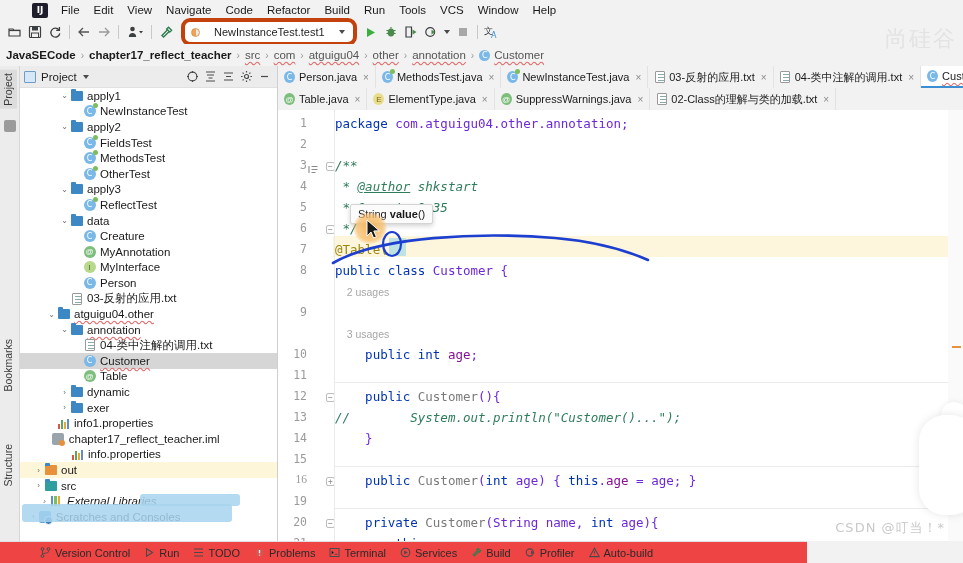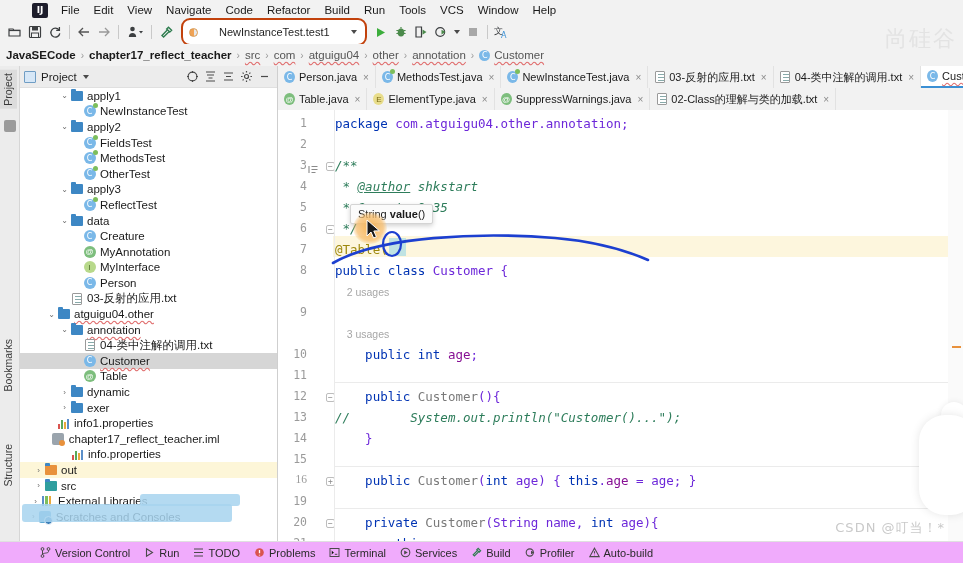--- a/index.html
+++ b/index.html
@@ -37,22 +37,22 @@
   .toolbar {
     position:absolute; left:0; top:20px; width:963px; height:24px;
     background:#f2f2f2; display:flex; align-items:center; padding-left:5px;
   }
   .tb-ico {
     width:20px; height:20px; display:flex; align-items:center; justify-content:center;
     cursor:default; border-radius:3px; color:#3c3f41;
   }
   .tb-sep { width:1px; height:14px; background:#c9c9c9; margin:0 4px; }
   .runcfg {
-    display:flex; align-items:center; gap:21px;
-    height:28px; border:2px solid #c2410c; border-radius:9px;
+    display:flex; align-items:center; gap:14px;
+    height:28px; border:4px solid #c2410c; border-radius:9px;
     background:#fff; padding:0 8px 0 6px; margin-left:5px; margin-right:4px;
     font-size:11px; white-space:nowrap;
   }
   .runcfg-ico { width:9px; height:9px; border-radius:50%;
     background:linear-gradient(90deg,#f0a254 50%, #e8e8e8 50%); border:1px solid #d99a52;}
   .caret { width:0;height:0;border-left:3.5px solid transparent;border-right:3.5px solid transparent;border-top:4px solid #4a4a4a; }
 
   
   .breadcrumb {
     position:absolute; left:0; top:44px; width:963px; height:22px;
@@ -181,22 +181,22 @@
 
   
   .scribble { position:absolute; pointer-events:none; z-index:45; }
 
   
   .rightbar { position:absolute; left:948px; top:110px; width:15px; height:431px; background:#fafafa; }
   .rtick { position:absolute; right:2px; width:9px; height:2px; }
 
   
   .statusbar {
-    position:absolute; left:0; top:541px; width:963px; height:22px;
-    background:#f0abfc; display:flex; align-items:center; padding-left:40px; gap:14px;
+    position:absolute; left:0; top:541px; width:807px; height:22px;
+    background:#ef4444; display:flex; align-items:center; padding-left:40px; gap:14px;
     font-size:11px; color:#2a2a2a; border-top:1px solid #e0e0e0;
   }
   .sb-item { display:flex; align-items:center; gap:4px; cursor:default; white-space:nowrap; }
 
   
   .wm-top {
     position:absolute; right:6px; top:24px; font-size:22px; color:#e3e3e3;
     font-family:"DejaVu Sans", sans-serif; letter-spacing:2px; z-index:2; pointer-events:none;
   }
   .wm-bottom {
@@ -598,21 +598,21 @@
           </span>
           <span class="tlabel">out</span>
         </div>
         <div class="trow" style="padding-left: 13px;">
           <span class="twist">›</span>
           <span class="tico">
             <span class="ic-folder teal"></span>
           </span>
           <span class="tlabel">src</span>
         </div>
-        <div class="trow" style="padding-left: 10px;">
+        <div class="trow" style="padding-left: 19px; font-style: italic;">
           <span class="twist">›</span>
           <span class="tico">
             <span class="ic-lib">
               <i style="left:0"></i>
               <i style="left:3.5px;background:#7dbe5c"></i>
               <i style="left:7px;background:#e8a93c"></i>
             </span>
           </span>
           <span class="tlabel">External Libraries</span>
         </div>

